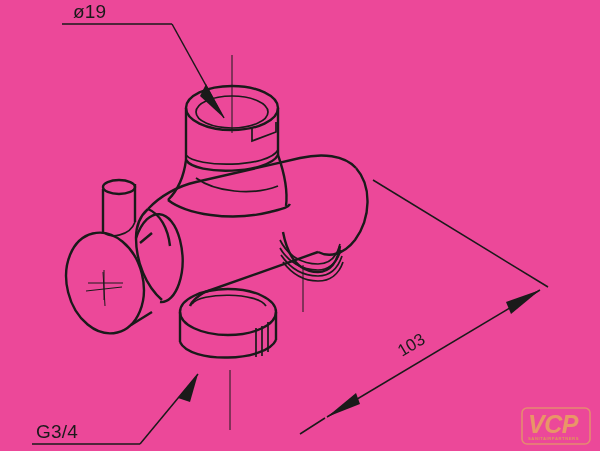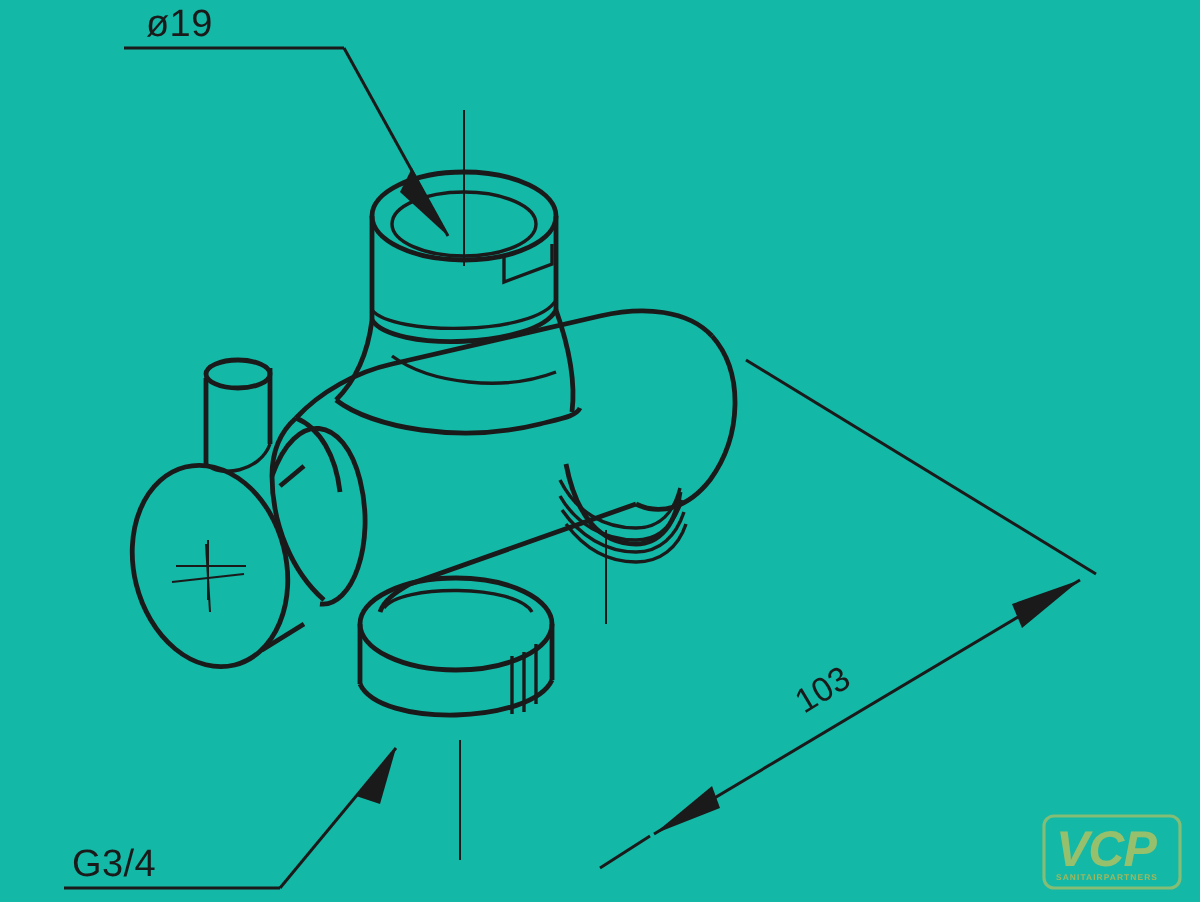--- a/index.html
+++ b/index.html
@@ -7,21 +7,21 @@
     padding: 0;
     background: #ffffff;
   }
   body {
     font-family: "Liberation Sans", sans-serif;
   }
   #drawing-root {
     position: relative;
     width: 600px;
     height: 451px;
-    background: #14b8a6;
+    background: #ec4899;
     overflow: hidden;
     text-decoration: underline;
   }
   #drawing-svg {
     position: absolute;
     left: 0;
     top: 0;
     width: 600px;
     height: 451px;
     display: block;

